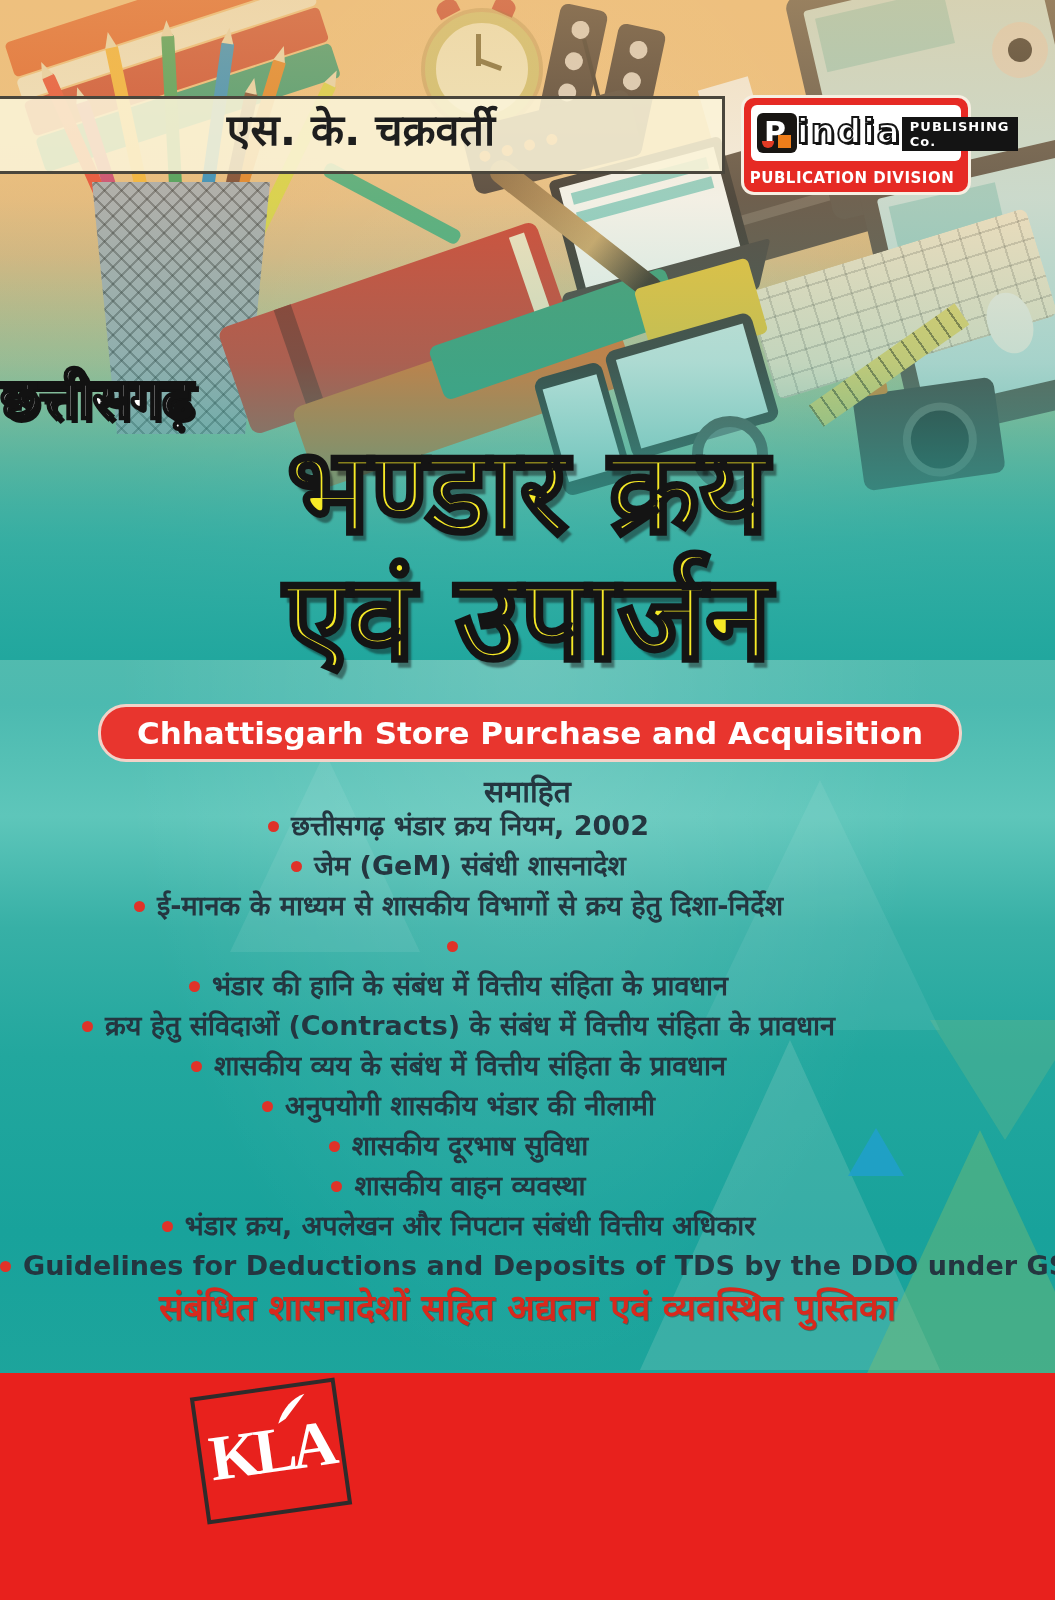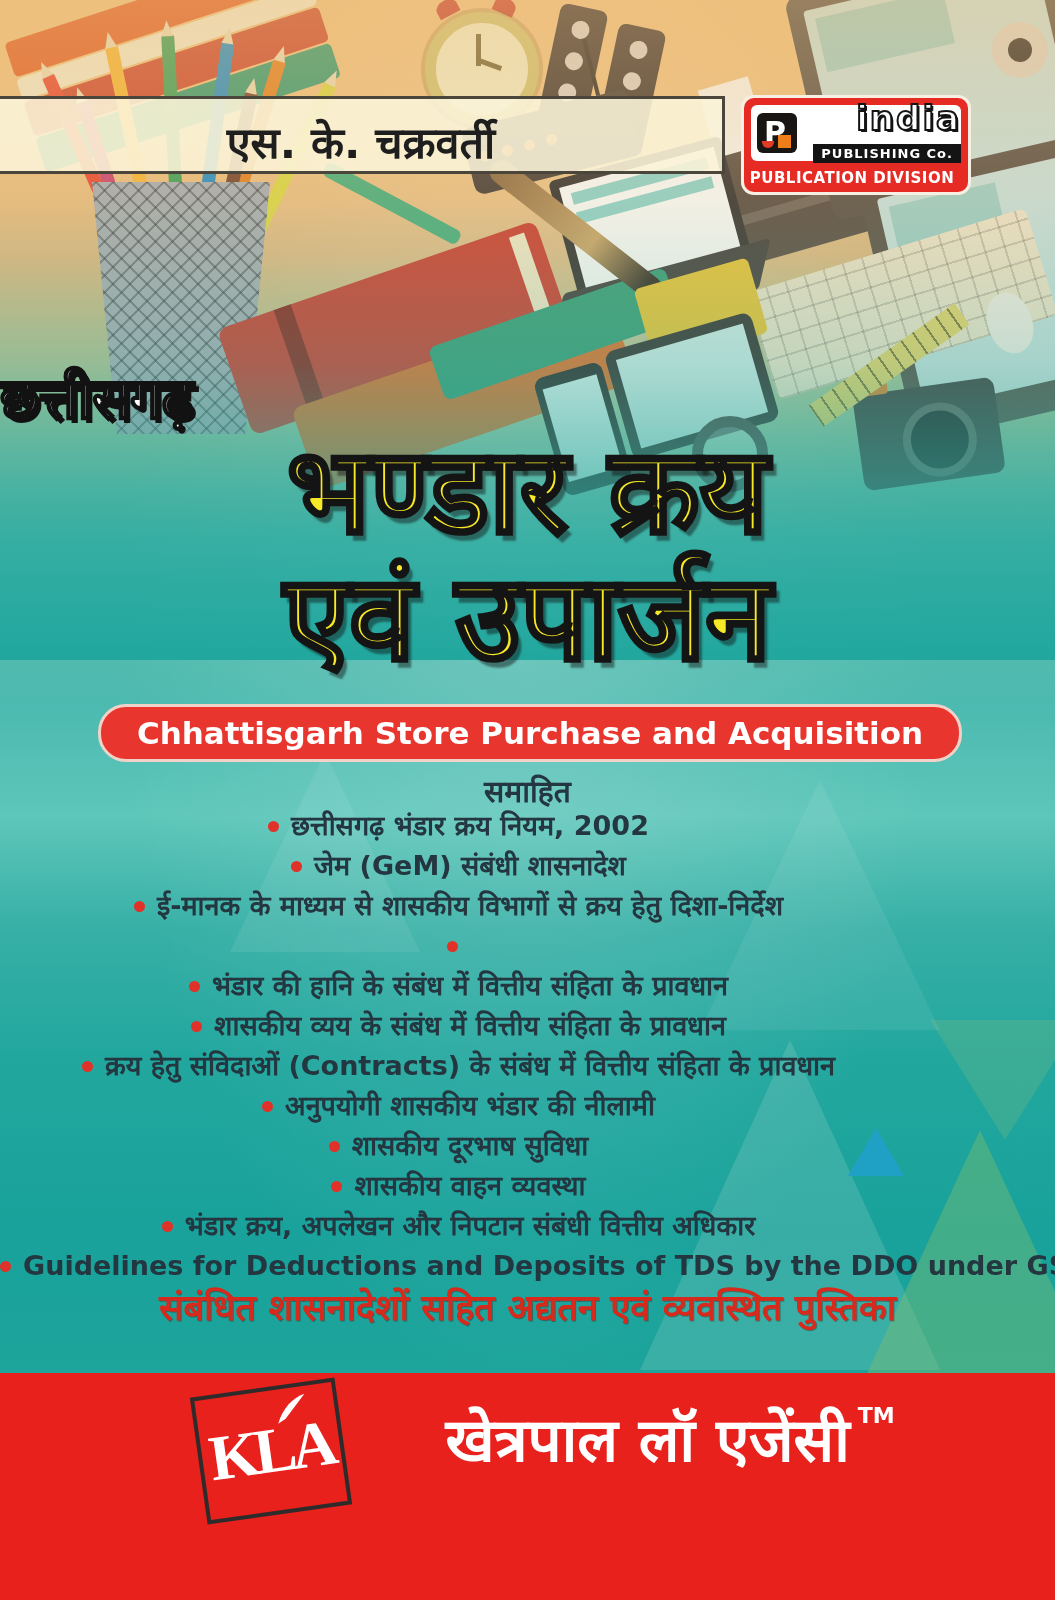--- a/index.html
+++ b/index.html
@@ -81,30 +81,30 @@
   
   .tri{position:absolute;width:0;height:0;}
   .tw1{left:640px;top:1040px;border-left:150px solid transparent;border-right:150px solid transparent;border-bottom:330px solid rgba(200,230,215,.18);}
   .tw2{left:850px;top:1130px;border-left:130px solid transparent;border-right:130px solid transparent;border-bottom:280px solid rgba(130,190,110,.40);}
   .tw3{left:930px;top:1020px;border-left:75px solid transparent;border-right:75px solid transparent;border-top:120px solid rgba(90,180,140,.45);}
   .tw4{left:848px;top:1128px;border-left:28px solid transparent;border-right:28px solid transparent;border-bottom:48px solid rgba(32,160,205,.85);}
   .tw5{left:230px;top:752px;border-left:95px solid transparent;border-right:95px solid transparent;border-bottom:200px solid rgba(255,255,255,.08);}
   .tw6{left:700px;top:780px;border-left:120px solid transparent;border-right:120px solid transparent;border-bottom:250px solid rgba(255,255,255,.07);}
   
   .author-band{position:absolute;left:0;top:96px;width:722px;height:72px;background:rgba(250,244,216,.88);
-    border:3px solid #4a463c;border-left:none;display:flex;align-items:flex-end;justify-content:center;}
+    border:3px solid #4a463c;border-left:none;display:flex;align-items:flex-start;justify-content:center;}
   .author-band span{font-size:43px;font-weight:bold;color:#1e1e1e;}
   .pub{position:absolute;left:744px;top:98px;width:224px;height:94px;background:#e62a24;border-radius:10px;
     box-shadow:0 0 0 3px #f6efe2;}
   .pub-top{position:absolute;left:7px;top:7px;right:7px;height:56px;background:#ffffff;border-radius:6px;display:flex;align-items:center;}
   .pub-mark{position:relative;width:40px;height:40px;margin-left:6px;background:#181512;border-radius:6px;flex:0 0 auto;}
   .pub-mark .pg{position:absolute;left:7px;top:2px;color:#fff;font-weight:bold;font-size:30px;font-family:"DejaVu Sans",sans-serif;}
   .pub-mark .sq{position:absolute;right:6px;bottom:5px;width:13px;height:13px;background:#ee7d1a;}
   .pub-mark .dot{position:absolute;left:5px;bottom:5px;width:12px;height:7px;border-radius:6px 6px 0 0;background:#e23b25;transform:rotate(180deg);}
-  .pub-right{flex:1;display:flex;flex-direction:column;align-items:flex-end;gap:10px;}
+  .pub-right{flex:1;display:flex;align-items:flex-start;}
   .pub-brand{font-size:34px;font-weight:bold;line-height:30px;color:#fff;letter-spacing:2px;-webkit-text-stroke:2px #141414;
     text-shadow:2px 2px 0 #141414;}
   .pub-co{margin-top:1px;background:#141414;color:#fff;font-size:13px;font-weight:bold;padding:2px 8px;letter-spacing:1px;}
   .pub-division{position:absolute;left:0;right:8px;bottom:5px;text-align:center;color:#fff;font-size:15px;font-weight:bold;letter-spacing:.5px;}
   .region{position:absolute;left:0;top:358px;width:1055px;font-size:56px;font-weight:bold;color:#fff;
     -webkit-text-stroke:2.5px #121212;text-shadow:4px 4px 0 #121212;}
   .title{position:absolute;left:0;top:428px;width:1055px;margin:0;text-align:center;font-weight:bold;color:#f6e926;
     -webkit-text-stroke:4px #141414;line-height:1.08;}
   .title .tl{display:block;font-size:118px;text-shadow:5px 7px 2px rgba(15,15,15,.45);}
   .banner{position:absolute;left:98px;top:704px;width:858px;height:52px;background:#e8352e;border:3px solid #f2d2c8;border-radius:28px;
@@ -234,24 +234,24 @@
       <li style="">
       <span class="dot"></span><span>ई-मानक के माध्यम से शासकीय विभागों से क्रय हेतु दिशा-निर्देश</span>
     </li>
       <li style="">
       <span class="dot"></span>
     </li>
       <li style="">
       <span class="dot"></span><span>भंडार की हानि के संबंध में वित्तीय संहिता के प्रावधान</span>
     </li>
       <li style="">
+      <span class="dot"></span><span>क्रय हेतु संविदाओं (Contracts) के संबंध में वित्तीय संहिता के प्रावधान</span>
+    </li>
+      <li style="">
       <span class="dot"></span><span>शासकीय व्यय के संबंध में वित्तीय संहिता के प्रावधान</span>
-    </li>
-      <li style="">
-      <span class="dot"></span><span>क्रय हेतु संविदाओं (Contracts) के संबंध में वित्तीय संहिता के प्रावधान</span>
     </li>
       <li style="">
       <span class="dot"></span><span>अनुपयोगी शासकीय भंडार की नीलामी</span>
     </li>
       <li style="">
       <span class="dot"></span><span>शासकीय दूरभाष सुविधा</span>
     </li>
       <li style="">
       <span class="dot"></span><span>शासकीय वाहन व्यवस्था</span>
     </li>
@@ -265,17 +265,14 @@
 
   <div class="tagline">संबंधित शासनादेशों सहित अद्यतन एवं व्यवस्थित पुस्तिका</div>
 
   <div class="footer">
     <div class="kla">
       <span>KLA</span>
       <svg width="34" height="30" viewBox="0 0 34 30">
         <path d="M2 28 C8 14, 20 4, 32 2 C24 10, 18 16, 10 24 Z" fill="#ffffff"></path>
       </svg>
     </div>
-    <div class="agency">
-      <span>खेत्रपाल लॉ एजेंसी</span><sup>TM</sup>
-    </div>
   </div>
 </div>
 
 </body></html>

